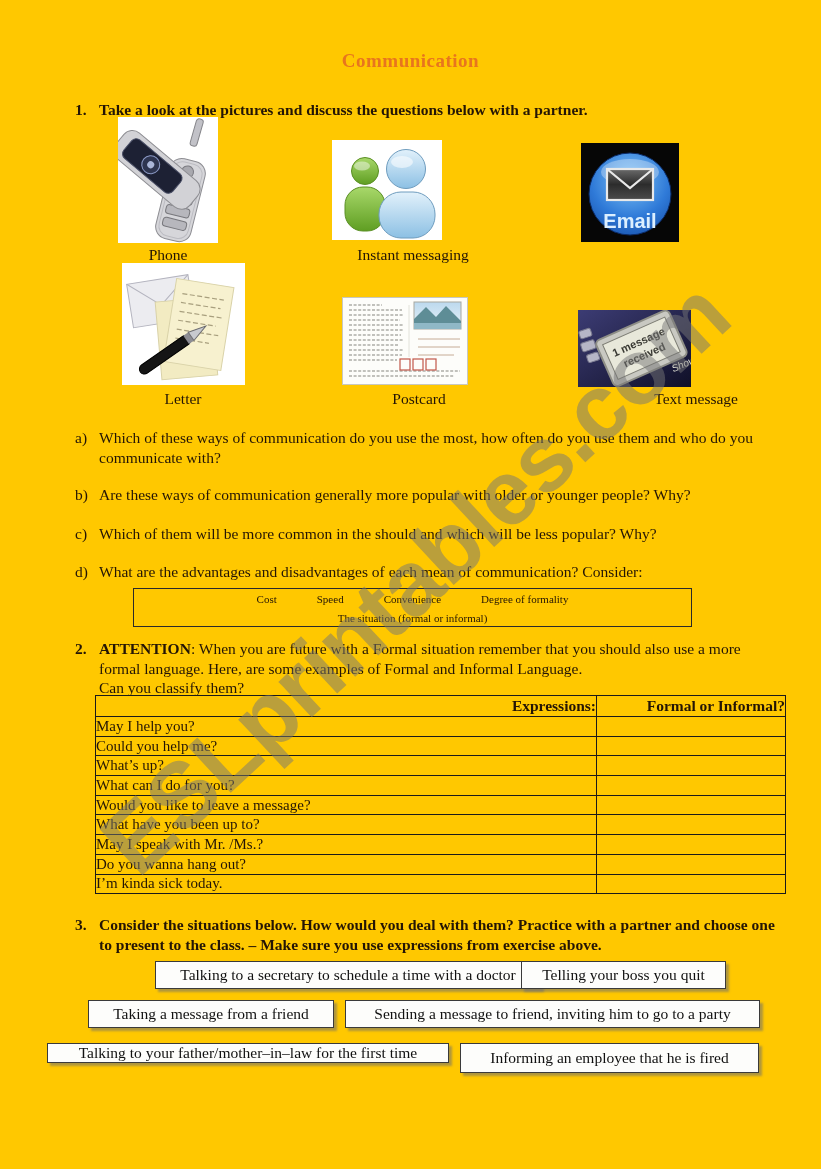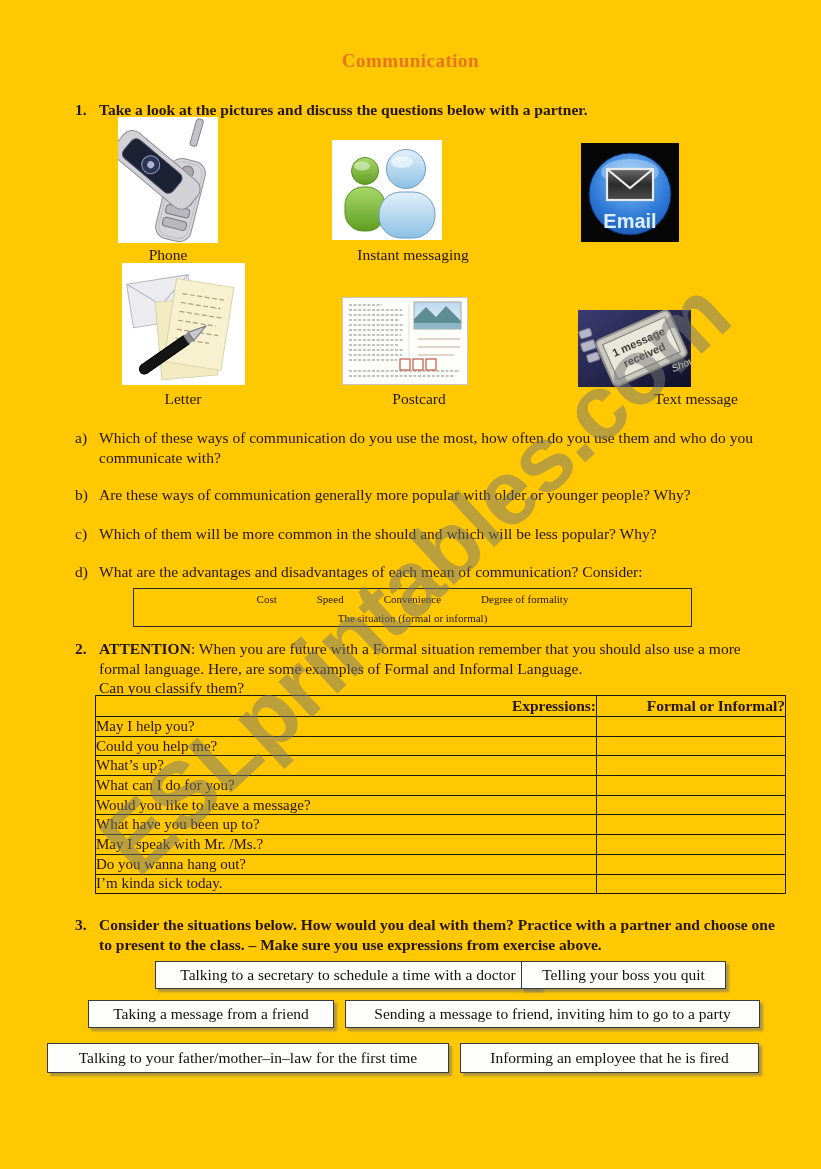--- a/index.html
+++ b/index.html
@@ -316,18 +316,18 @@
 
   <div class="abs exline" style="left:75px; top:915px; width:706px;">
     <span class="exnum">3.</span>
     <span class="bold">Consider the situations below. How would you deal with them? Practice with a partner and choose one to present to the class. – Make sure you use expressions from exercise above.</span>
   </div>
 
   <div class="abs sbox" style="left:115px; top:961px; width:386px; height:28px;margin-left:40px;">Talking to a secretary to schedule a time with a doctor</div>
   <div class="abs sbox" style="left:521px; top:961px; width:205px; height:28px;">Telling your boss you quit</div>
   <div class="abs sbox" style="left:88px; top:1000px; width:246px; height:28px;">Taking a message from a friend</div>
   <div class="abs sbox" style="left:345px; top:1000px; width:415px; height:28px;text-align:right;">Sending a message to friend, inviting him to go to a party</div>
-  <div class="abs sbox" style="left:47px; top:1043px; width:402px; height:30px;">Talking to your father/mother–in–law for the first time</div>
+  <div class="abs sbox" style="left:47px; top:1043px; width:402px; height:20px;">Talking to your father/mother–in–law for the first time</div>
   <div class="abs sbox" style="left:460px; top:1043px; width:299px; height:30px;">Informing an employee that he is fired</div>
 
   <div class="abs watermark">ESLprintables.com</div>
 
 </div>
 
 </body></html>

